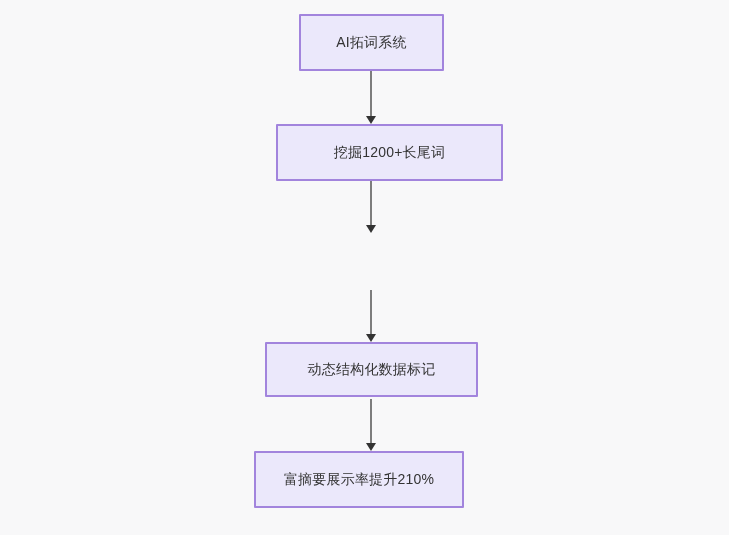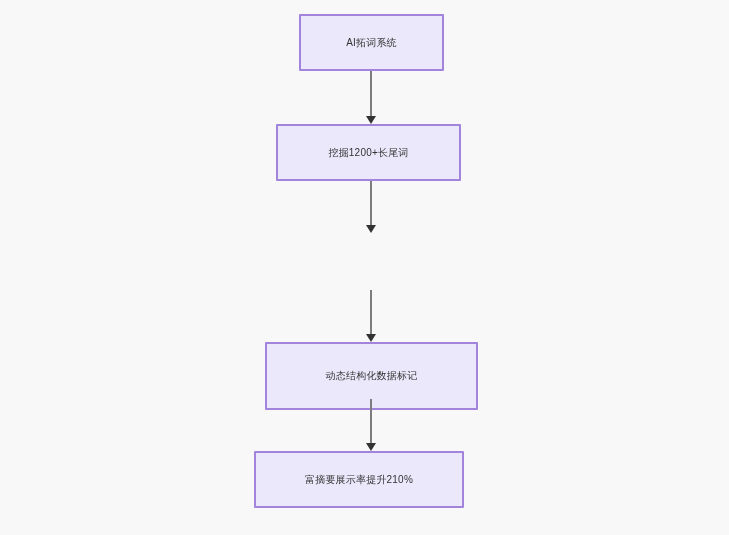--- a/index.html
+++ b/index.html
@@ -23,21 +23,21 @@
     box-sizing: border-box;
     background: #ebe8fb;
     border: 2px solid #a284dd;
     display: flex;
     align-items: center;
     justify-content: center;
     border-radius: 1px;
   }
   .node-label {
     color: #333333;
-    font-size: 10px;
+    font-size: 14px;
     line-height: 1.2;
     letter-spacing: 0.2px;
     white-space: nowrap;
     text-align: left;
   }
   .edge {
     position: absolute;
     width: 0;
     height: 0;
   }
@@ -65,36 +65,36 @@
 
   <div class="node" style="left:299px; top:14px; width:145px; height:57px;">
     <span class="node-label">AI拓词系统</span>
   </div>
 
   <div class="edge" style="left:371px; top:71px;">
     <div class="edge-line" style="height:45px;"></div>
     <div class="edge-arrow" style="top:45px;"></div>
   </div>
 
-  <div class="node" style="left:276px; top:124px; width:185px; height:57px;">
+  <div class="node" style="left:276px; top:124px; width:227px; height:57px;">
     <span class="node-label">挖掘1200+长尾词</span>
   </div>
 
   <div class="edge" style="left:371px; top:181px;">
     <div class="edge-line" style="height:44px;"></div>
     <div class="edge-arrow" style="top:44px;"></div>
   </div>
 
 
   <div class="edge" style="left:371px; top:290px;">
     <div class="edge-line" style="height:44px;"></div>
     <div class="edge-arrow" style="top:44px;"></div>
   </div>
 
-  <div class="node" style="left:265px; top:342px; width:213px; height:68px;">
+  <div class="node" style="left:265px; top:342px; width:213px; height:55px;">
     <span class="node-label">动态结构化数据标记</span>
   </div>
 
   <div class="edge" style="left:371px; top:399px;">
     <div class="edge-line" style="height:44px;"></div>
     <div class="edge-arrow" style="top:44px;"></div>
   </div>
 
   <div class="node" style="left:254px; top:451px; width:210px; height:57px;">
     <span class="node-label">富摘要展示率提升210%</span>

